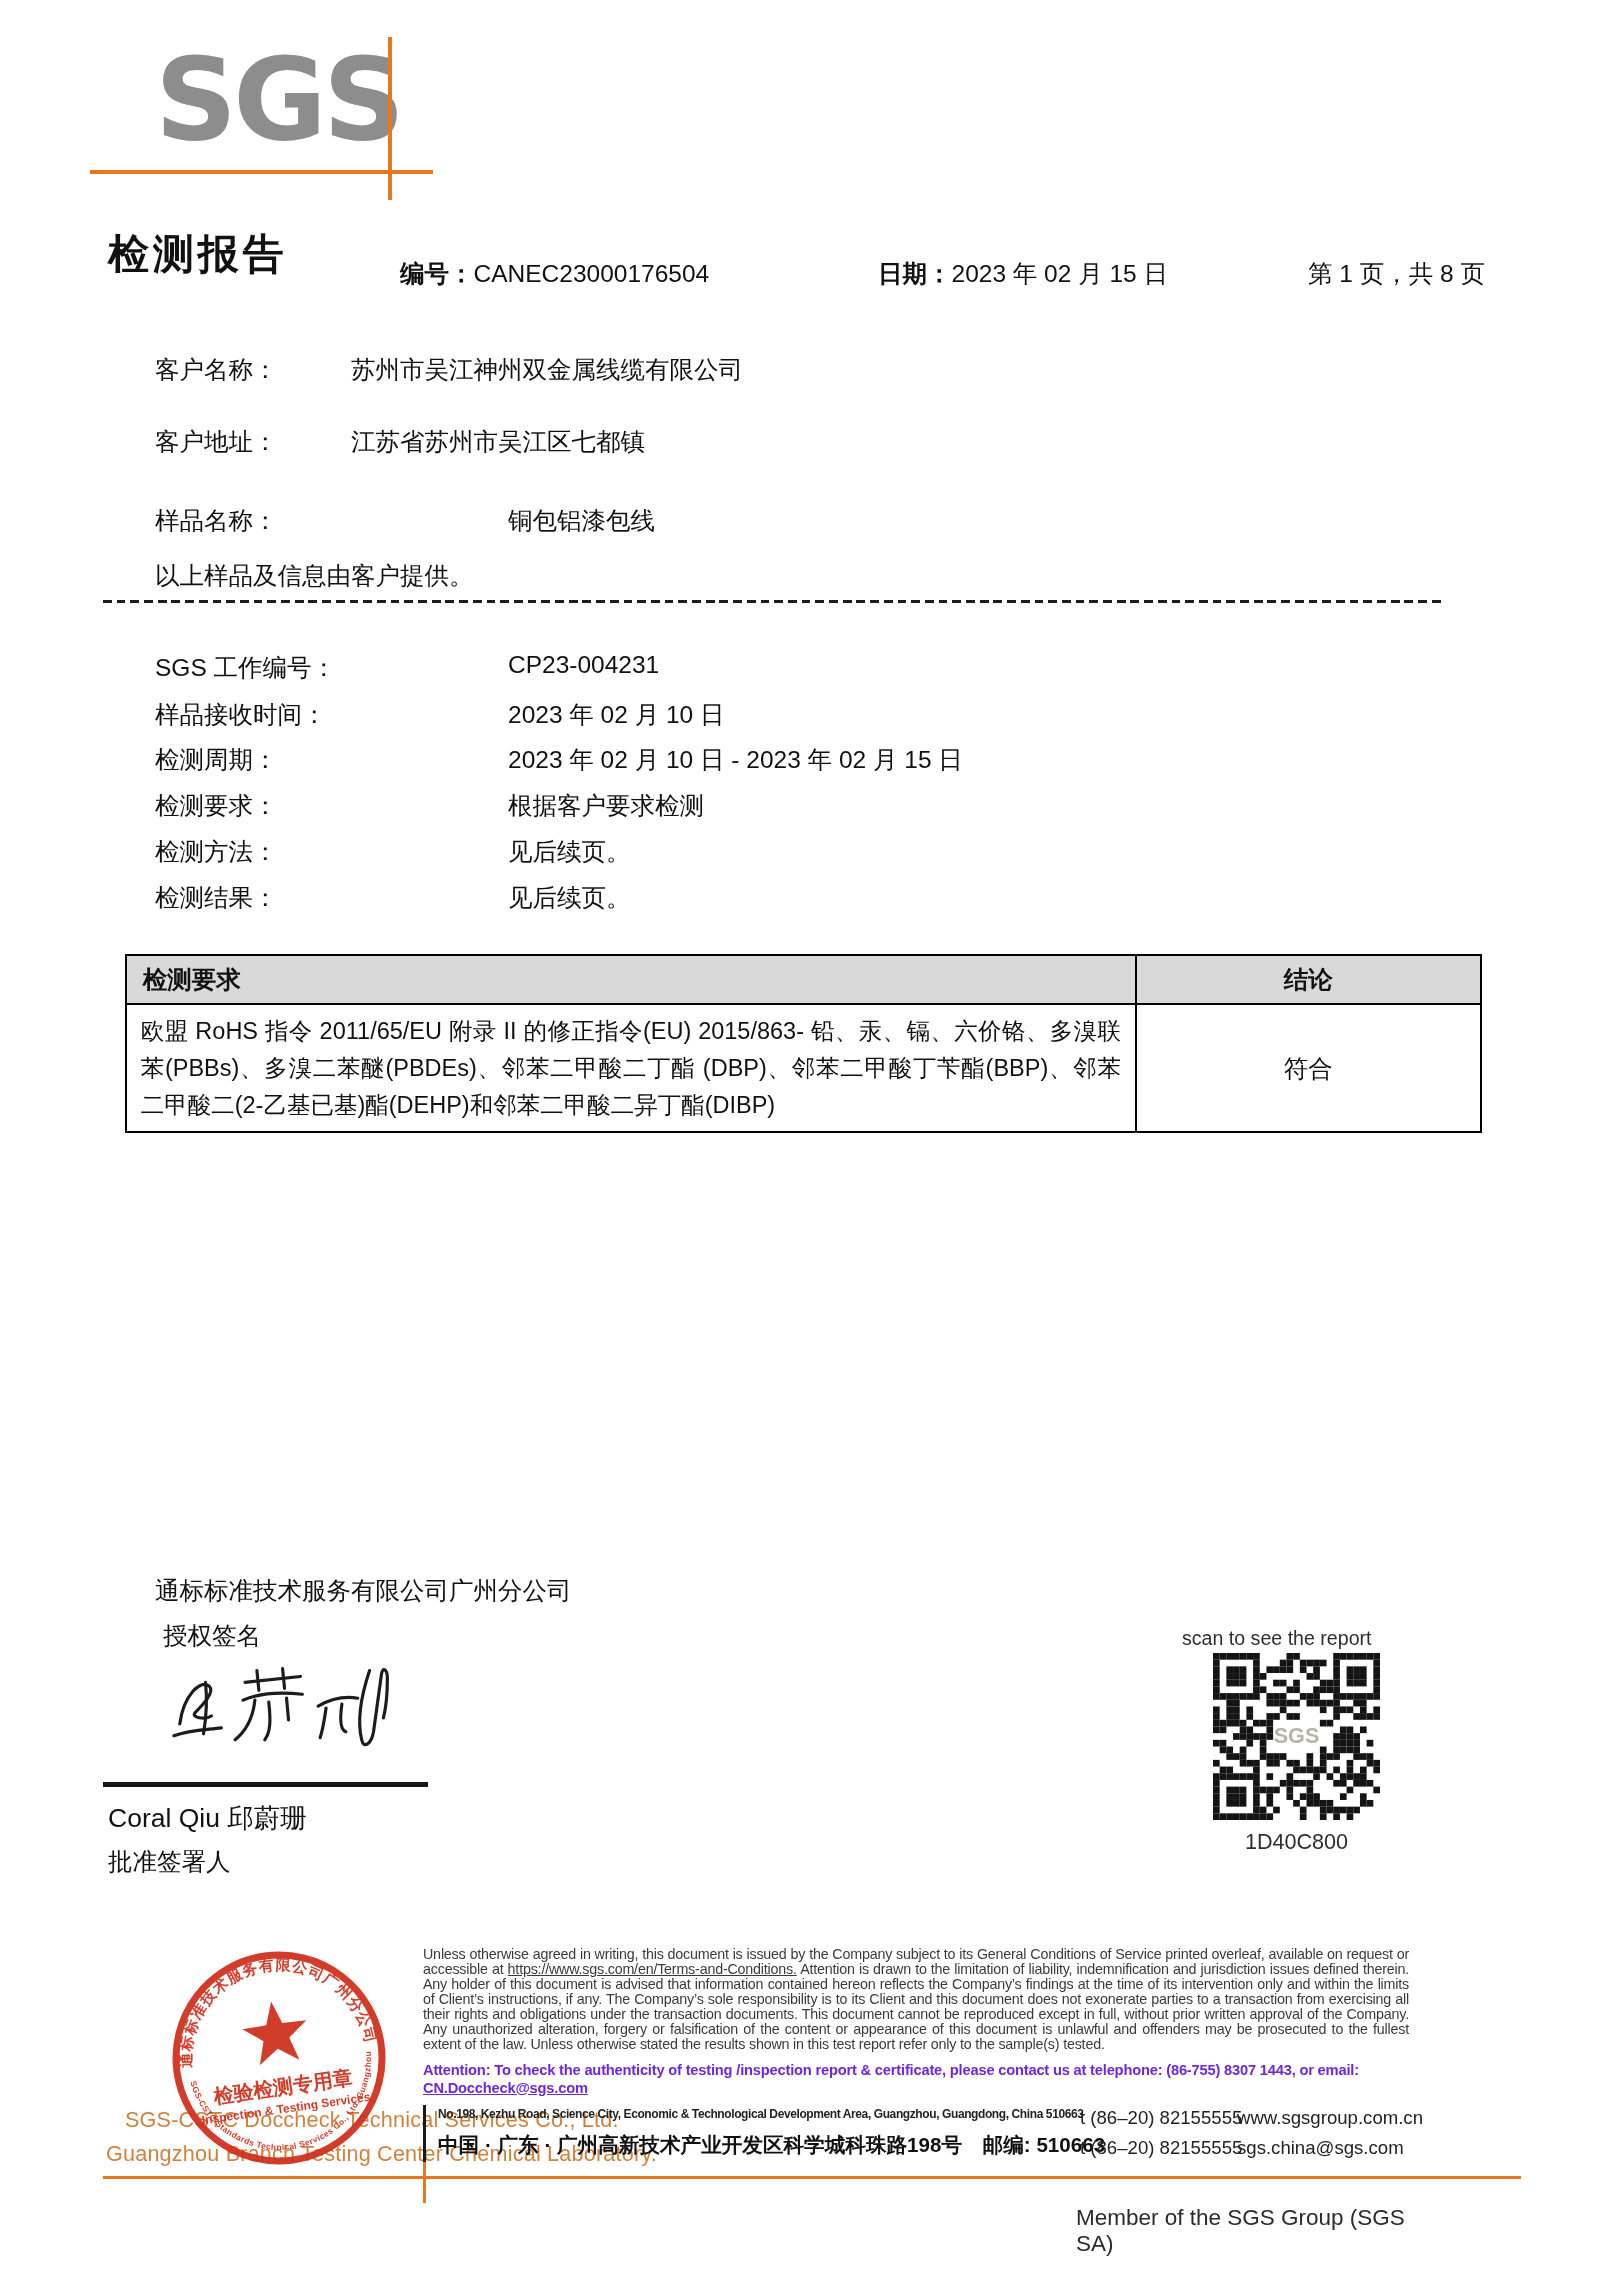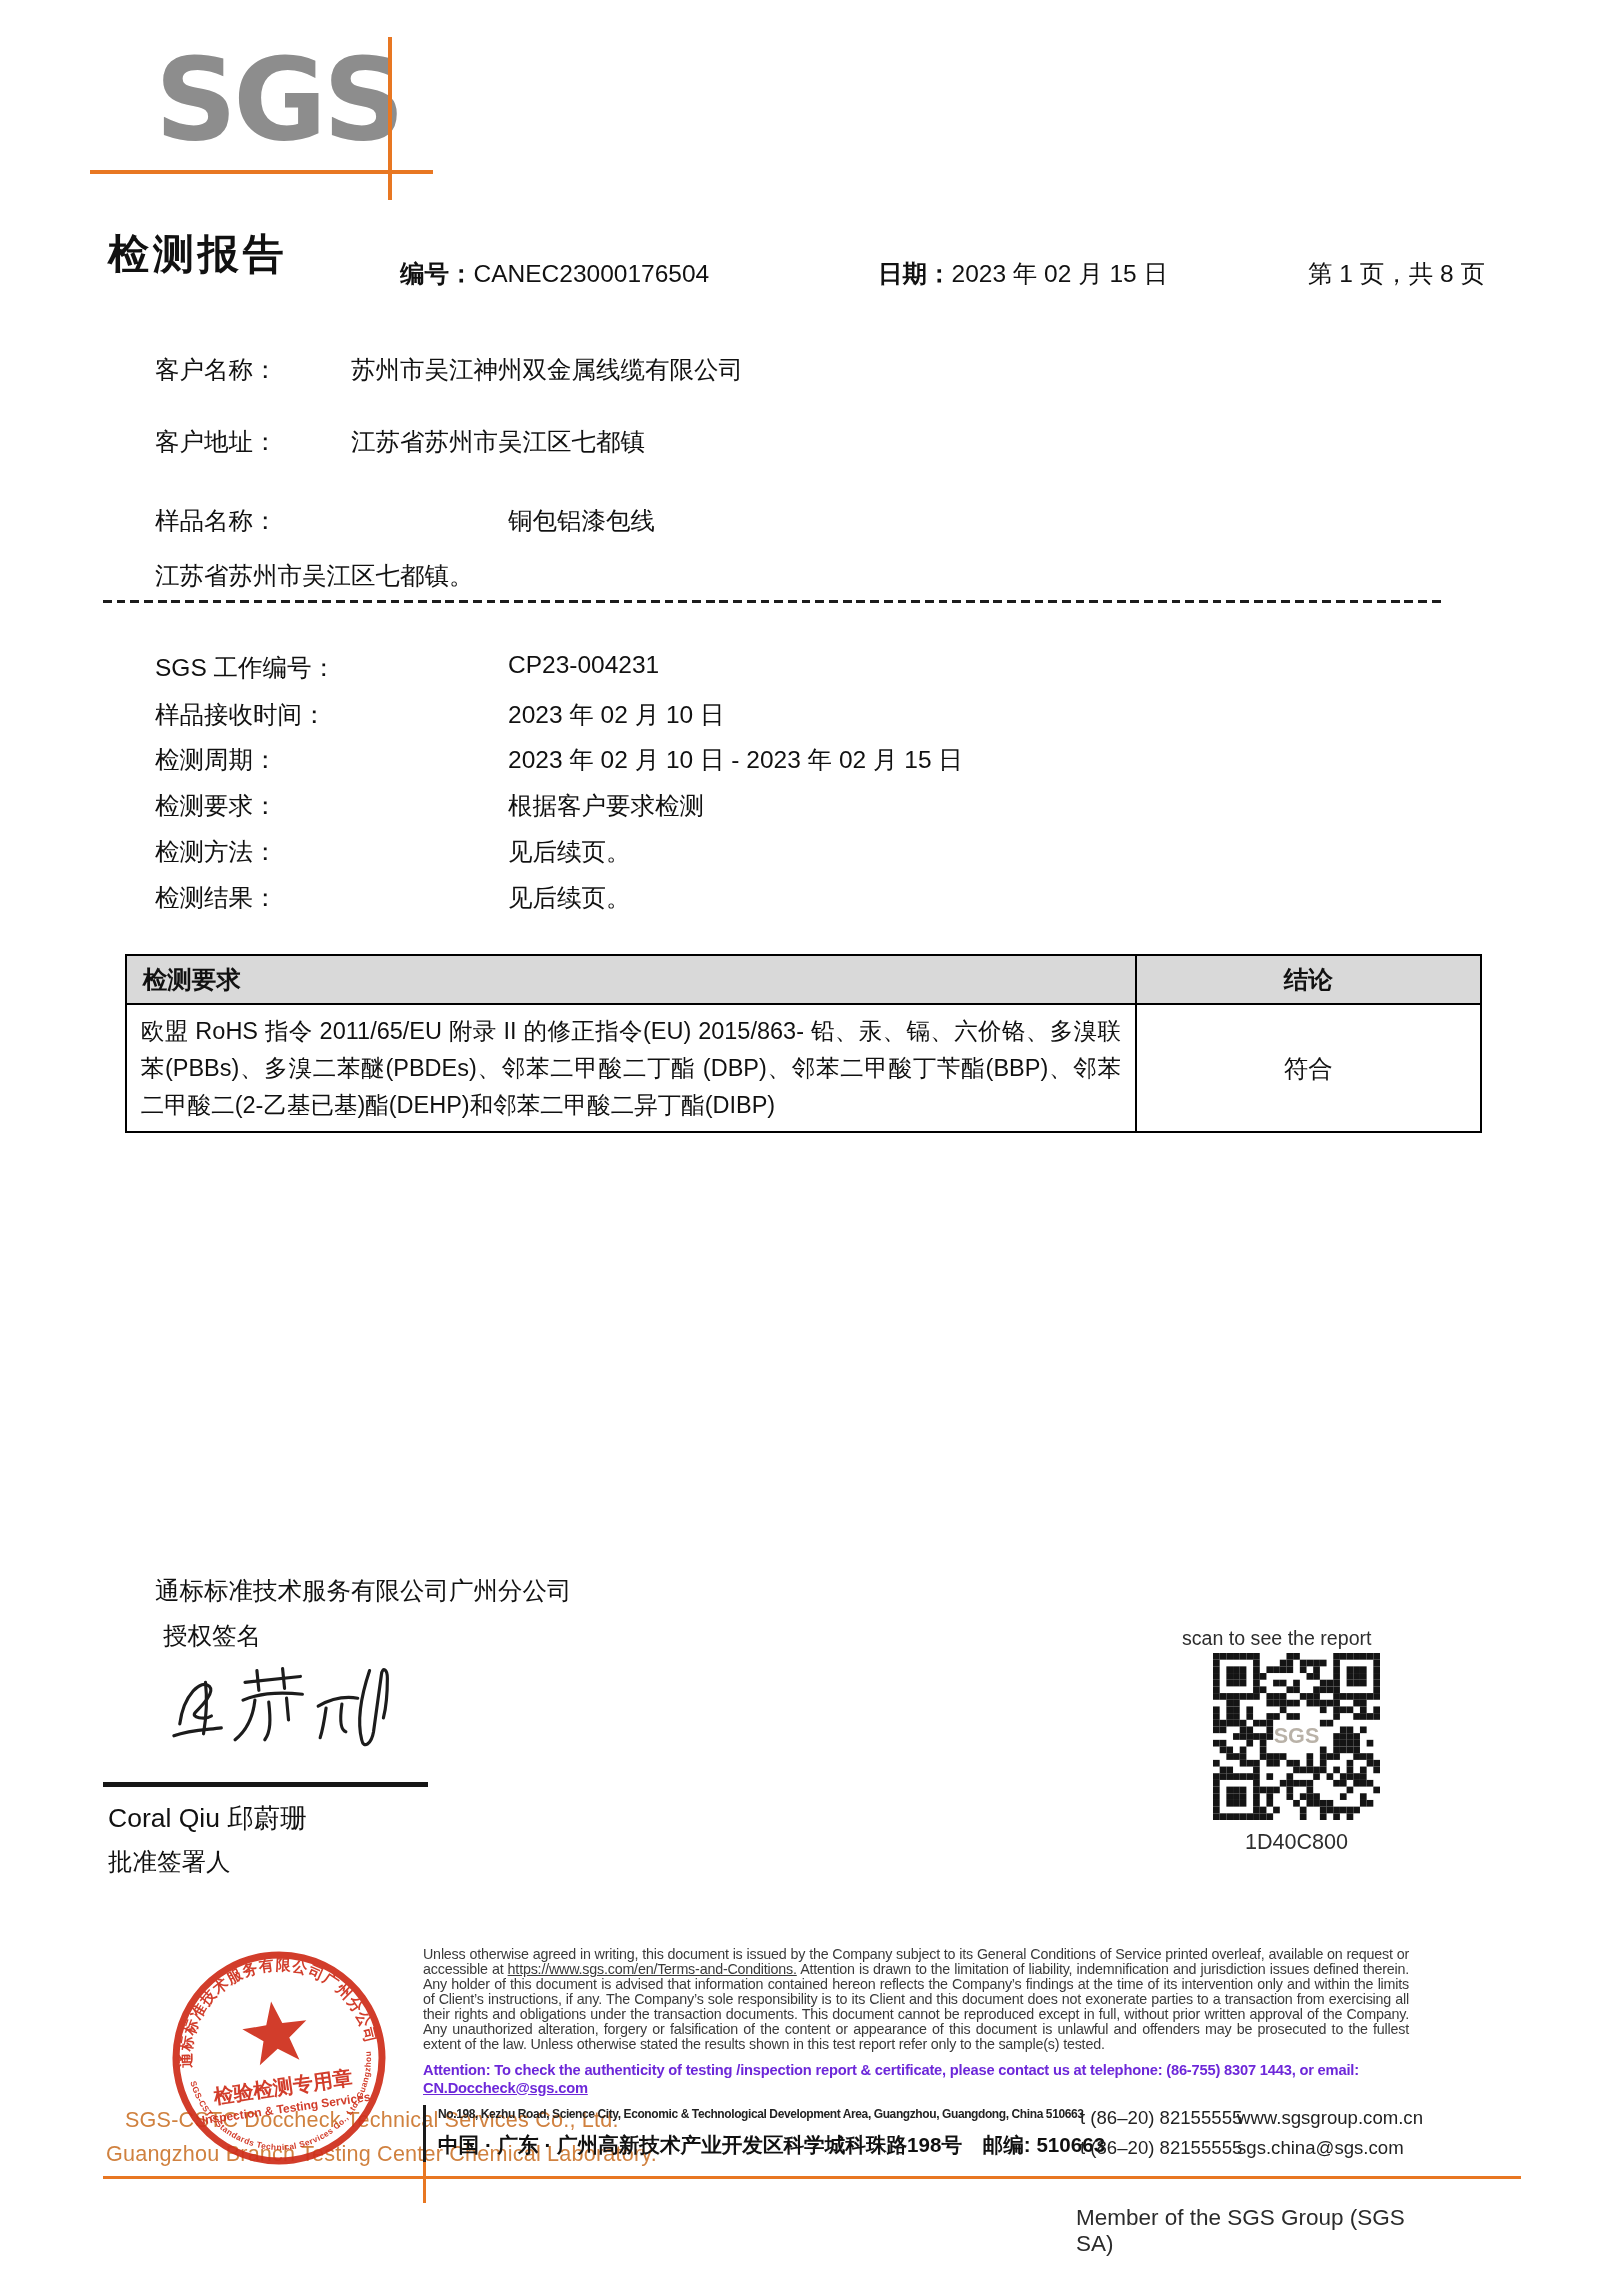--- a/index.html
+++ b/index.html
@@ -81,21 +81,21 @@
   <div class="abs hline25 date-line"><span class="lab-b">日期：</span><span>2023 年 02 月 15 日</span></div>
   <div class="abs hline25 page-info">第 1 页，共 8 页</div>
 
   <div class="abs row-label" style="top:353px">客户名称：</div>
   <div class="abs row-value" style="left:351px;top:353px">苏州市吴江神州双金属线缆有限公司</div>
   <div class="abs row-label" style="top:425px">客户地址：</div>
   <div class="abs row-value" style="left:351px;top:425px">江苏省苏州市吴江区七都镇</div>
 
   <div class="abs row-label" style="top:504px">样品名称：</div>
   <div class="abs row-value" style="left:508px;top:504px">铜包铝漆包线</div>
-  <div class="abs row-label" style="top:559px">江苏省苏州市吴江区七都镇。</div>
+  <div class="abs row-label" style="top:559px">以上样品及信息由客户提供。</div>
 
   <div class="abs dashed-sep"></div>
 
   <div class="abs row-label" style="top:651px">SGS 工作编号：</div>
   <div class="abs row-value" style="left:508px;top:651px">CP23-004231</div>
   <div class="abs row-label" style="top:698px">样品接收时间：</div>
   <div class="abs row-value" style="left:508px;top:698px">2023 年 02 月 10 日</div>
   <div class="abs row-label" style="top:743px">检测周期：</div>
   <div class="abs row-value" style="left:508px;top:743px">2023 年 02 月 10 日 - 2023 年 02 月 15 日</div>
   <div class="abs row-label" style="top:789px">检测要求：</div>

